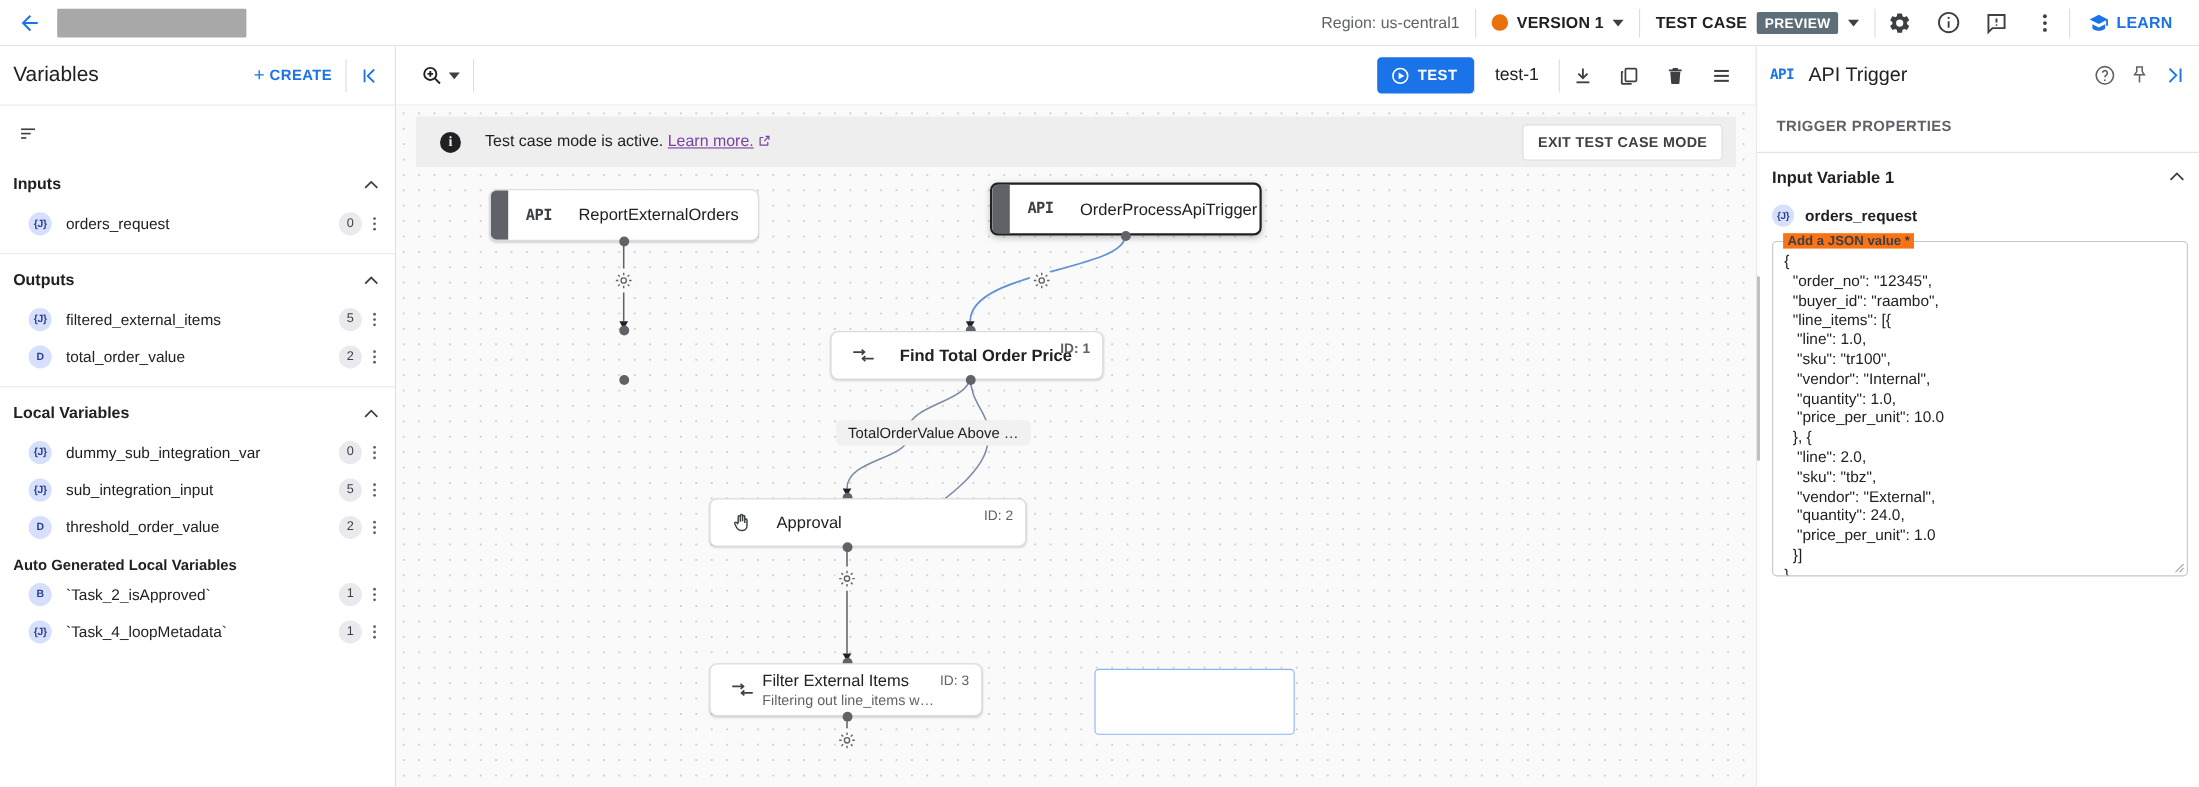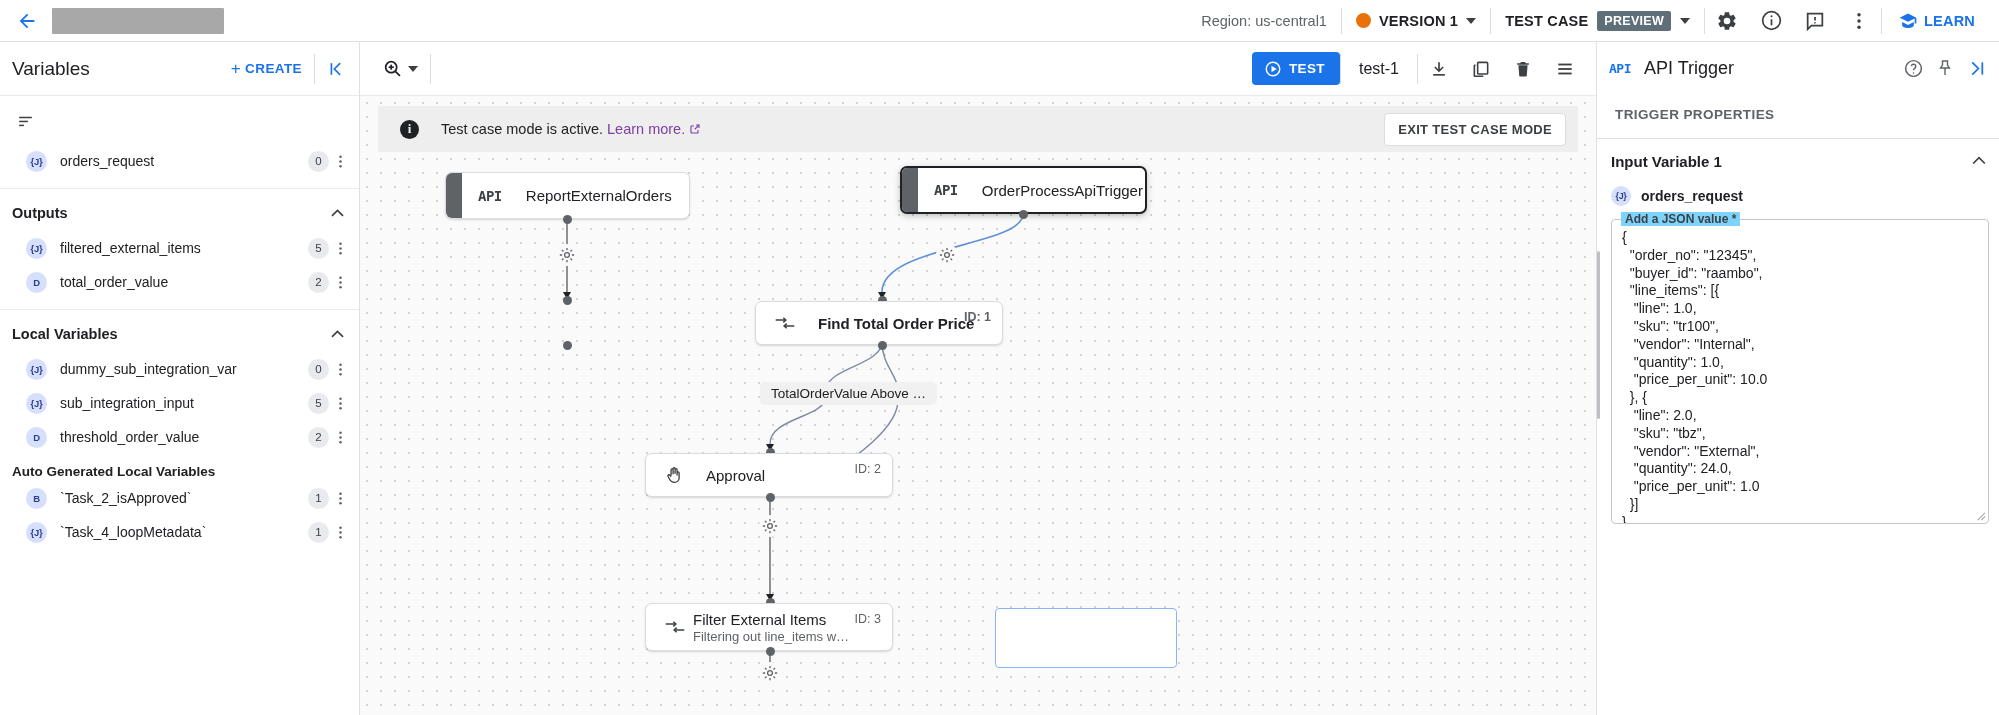--- a/index.html
+++ b/index.html
@@ -103,21 +103,21 @@
     background-size: 14px 14px;
   }
   .tc-banner {
     position: absolute; left: 18px; top: 10px; right: 18px; height: 46px;
     background: #eeeeee; display: flex; align-items: center; padding: 0 12px 0 22px;
   }
   .tc-info { width: 19px; height: 19px; border-radius: 50%; background: #202124; color: #eeeeee;
     font-size: 13px; font-weight: bold; display: flex; align-items: center; justify-content: center;
     font-family: "Liberation Serif", serif; flex: 0 0 19px; }
   .tc-text { margin-left: 22px; font-size: 14.5px; color: #202124; }
-  .tc-link { color: #7b3fa0; cursor: pointer; }
+  .tc-link { color: #7b3fa0; text-decoration: underline; cursor: pointer; }
   .tc-spacer { flex: 1 1 auto; }
   .exit-tc {
     background: #fff; border: 1px solid #dadce0; border-radius: 4px; height: 33px; display: flex;
     align-items: center; padding: 0 13px; font-size: 13px; font-weight: bold; color: #3c4043;
     letter-spacing: .3px; cursor: pointer; white-space: nowrap;
   }
 
   .node {
     position: absolute; background: #fff; border: 1px solid #dadce0; border-radius: 7px;
     display: flex; align-items: center; box-shadow: 0 1px 2px rgba(60,64,67,.2);
@@ -161,21 +161,21 @@
   .rp-tab.active { color: #1a73e8; border-bottom-color: #1a73e8; }
   .rp-content { flex: 1 1 auto; overflow: hidden; padding: 0 10px 0 14px; position: relative; min-height: 0; }
   .iv-head { display: flex; align-items: center; height: 44px; }
   .iv-title { font-size: 15px; font-weight: bold; color: #202124; flex: 1 1 auto; }
   .iv-chev { color: #3c4043; display: flex; cursor: pointer; }
   .iv-var { display: flex; align-items: center; height: 26px; margin-bottom: 3px; }
   .iv-var .vtype { width: 20px; height: 20px; flex: 0 0 20px; font-size: 9px; }
   .iv-vname { font-size: 14px; font-weight: bold; color: #202124; margin-left: 10px; }
   .json-field { position: relative; border: 1px solid #c4c7c5; border-radius: 4px; margin-top: 10px; height: 305px; }
   .json-legend {
-    position: absolute; top: -8px; left: 9px; background: #7dd3fc; padding: 0 4px;
+    position: absolute; top: -8px; left: 9px; background: #f97316; padding: 0 4px;
     font-size: 12px; font-weight: bold; color: #3c4043;
   }
   .json-text {
     font-family: "Liberation Sans", sans-serif; font-size: 14px; line-height: 17.8px;
     color: #202124; padding: 9px 10px 0 10px; white-space: pre; overflow: hidden; height: 100%;
   }
   .json-resize { position: absolute; right: 2px; bottom: 2px; width: 11px; height: 11px; }
   .rp-scroll { position: absolute; left: 0; top: 112px; width: 3px; height: 168px; background: #bdc1c6; border-radius: 2px; }
 </style>
 </head>
@@ -262,20 +262,28 @@
         <div class="sort-btn">
           <svg width="19" height="19" viewBox="0 0 24 24" fill="currentColor">
               <rect x="4" y="6" width="16" height="1.9"></rect>
               <rect x="4" y="11" width="11" height="1.9"></rect>
               <rect x="4" y="16" width="6" height="1.9"></rect>
             </svg>
         </div>
       </div>
 
       <div class="var-section">
+        <div class="sec-head">
+          <span class="sec-title">Inputs</span>
+          <span class="sec-chev">
+            <svg width="19" height="19" viewBox="0 0 24 24" fill="none" stroke="currentColor" stroke-width="2">
+                <polyline points="5,15 12,8 19,15"></polyline>
+              </svg>
+          </span>
+        </div>
         <div class="var-row">
           <span class="vtype">{J}</span>
           <span class="vname">orders_request</span>
           <span class="vcount">0</span>
           <span class="vmore">
             <svg width="17" height="17" viewBox="0 0 24 24" fill="currentColor">
                 <circle cx="12" cy="5.2" r="1.8"></circle>
                 <circle cx="12" cy="12" r="1.8"></circle>
                 <circle cx="12" cy="18.8" r="1.8"></circle>
               </svg>
@@ -519,21 +527,21 @@
           <span class="n-body" style="margin-left:22px;">
             <span class="n-title">Find Total Order Price</span>
           </span>
           <span class="n-id">ID: 1</span>
         </div>
         <div class="port" style="left:518px; top:245px;"></div>
 
         <div class="edge-label" style="left:400px; top:286px;">TotalOrderValue Above …</div>
 
         <div class="port" style="left:406px; top:352px;"></div>
-        <div class="node" style="left:285px; top:357px; width:248px; height:44px; padding-left:18px;">
+        <div class="node" style="left:285px; top:357px; width:288px; height:44px; padding-left:18px;">
           <span class="n-ico">
             <svg width="20" height="20" viewBox="0 0 24 24" fill="none" stroke="#3c4043" stroke-width="1.6">
                 <path d="M8.5 12.5V5.8a1.2 1.2 0 012.4 0v5.4m0-.6V4.4a1.2 1.2 0 012.4 0v6.2m0-.4V5.6a1.2 1.2 0 012.4 0v6.9m0-3.1a1.2 1.2 0 012.4 0v6.2c0 3-2.4 5.2-5.4 5.2-3.1 0-5.1-1.6-6.2-3.9l-1.7-3.5a1.25 1.25 0 012-1.4l1.7 2"></path>
               </svg>
           </span>
           <span class="n-body" style="margin-left:22px;">
             <span class="n-title">Approval</span>
           </span>
           <span class="n-id">ID: 2</span>
         </div>

